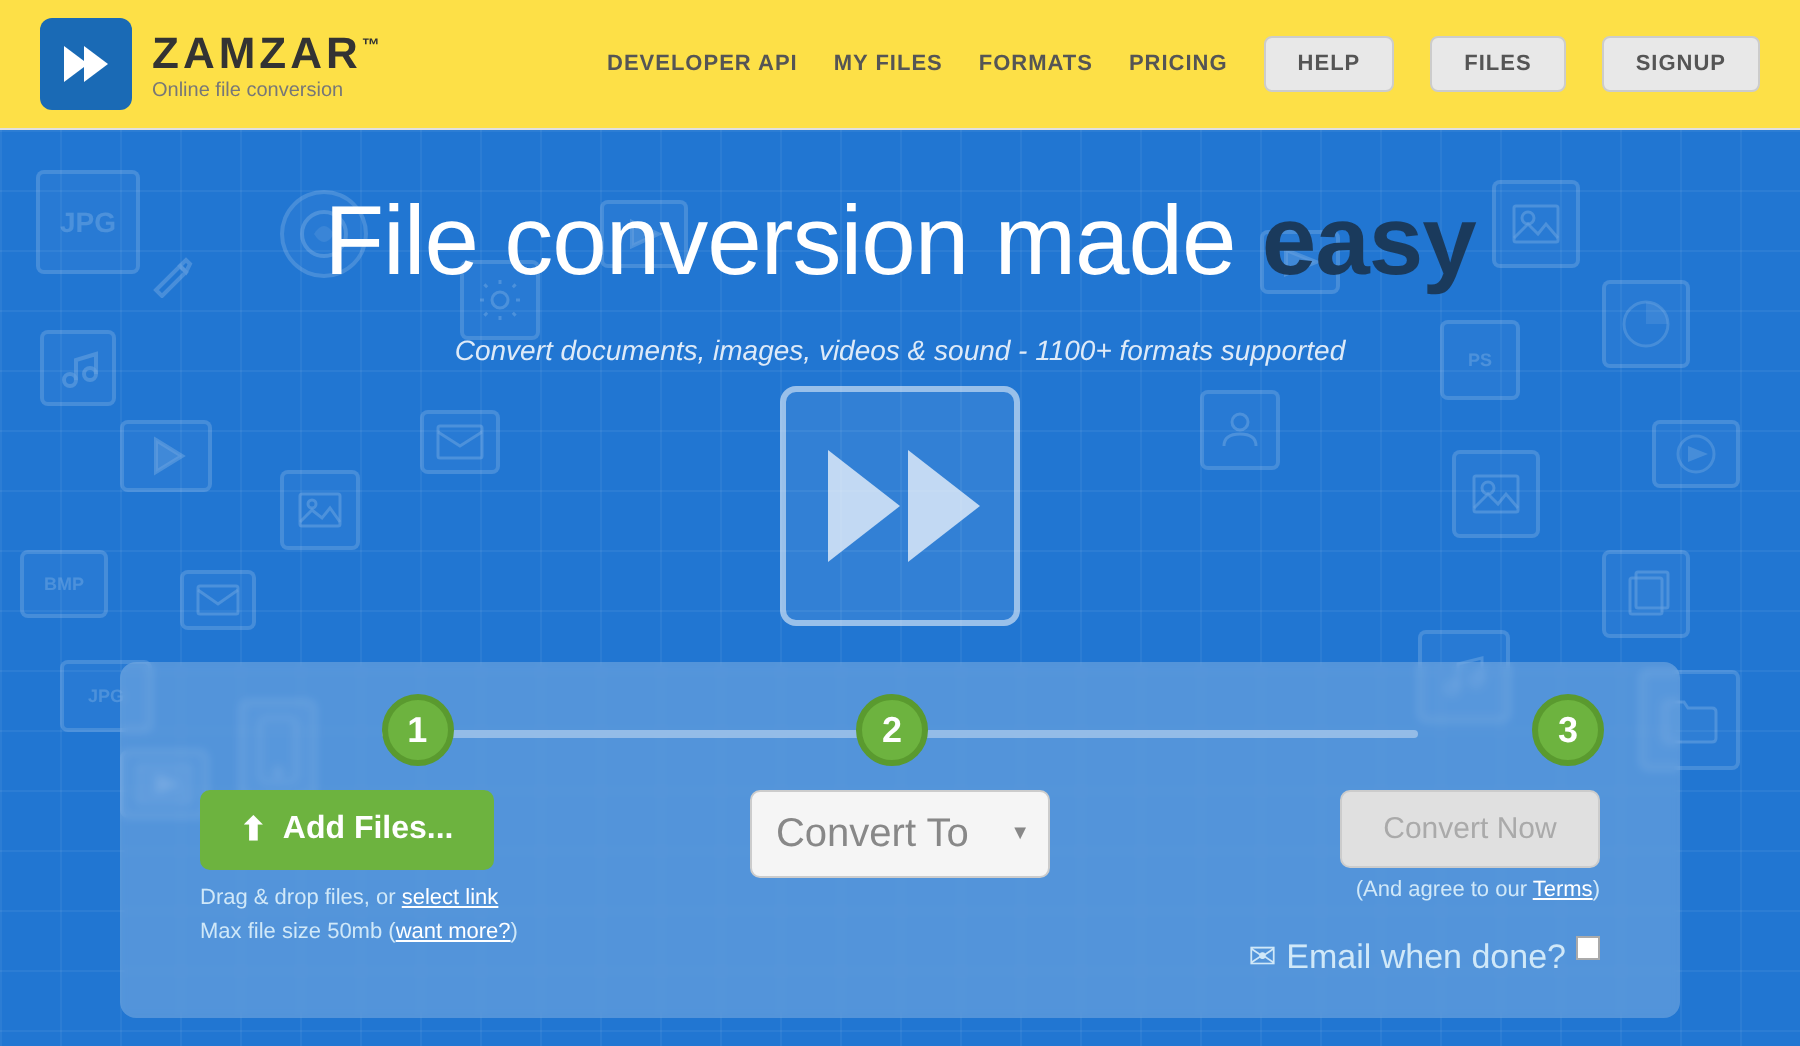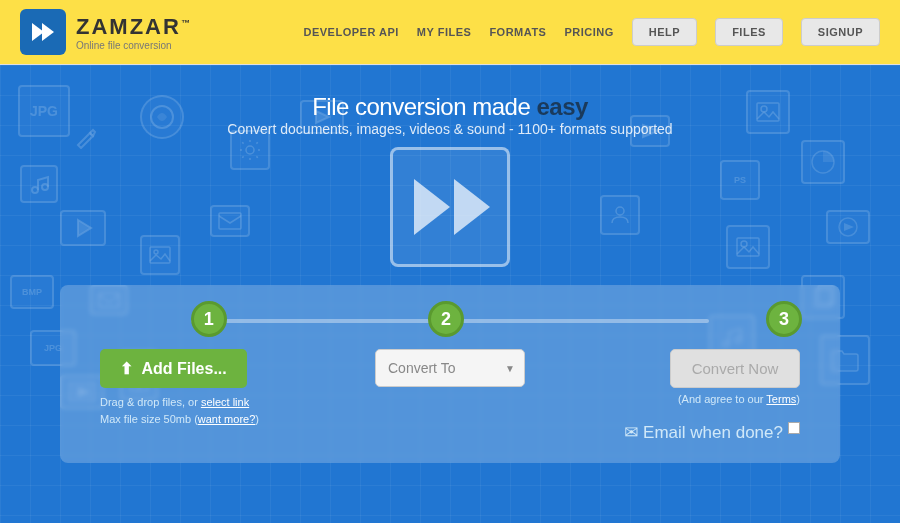--- a/index.html
+++ b/index.html
@@ -117,33 +117,34 @@
     }
 
     
     .hero-section {
       position: relative;
       text-align: center;
       padding-top: 28px;
       z-index: 2;
     }
     .hero-title {
-      font-size: 24px;
+      font-size: 49px;
       font-weight: 300;
       color: #fff;
       letter-spacing: -0.5px;
     }
     .hero-title strong {
       font-weight: 900;
       color: #1a3a5c;
     }
     .hero-subtitle {
       font-size: 14px;
       color: rgba(255,255,255,0.85);
-      margin-top: 0;
+      margin-top: 18px;
+      font-style: italic;
     }
 
     
     .center-icon {
       margin: 10px auto 0;
       width: 120px;
       height: 120px;
       position: relative;
       z-index: 2;
     }
@@ -238,21 +239,21 @@
       line-height: 1.5;
     }
     .step-note a {
       color: #fff;
       text-decoration: underline;
     }
 
     
     .convert-select {
       padding: 10px 30px 10px 12px;
-      font-size: 14px;
+      font-size: 20px;
       border: 1px solid #ccc;
       border-radius: 5px;
       background: #f5f5f5;
       color: #888;
       cursor: pointer;
       appearance: none;
       -webkit-appearance: none;
       min-width: 150px;
       position: relative;
     }

